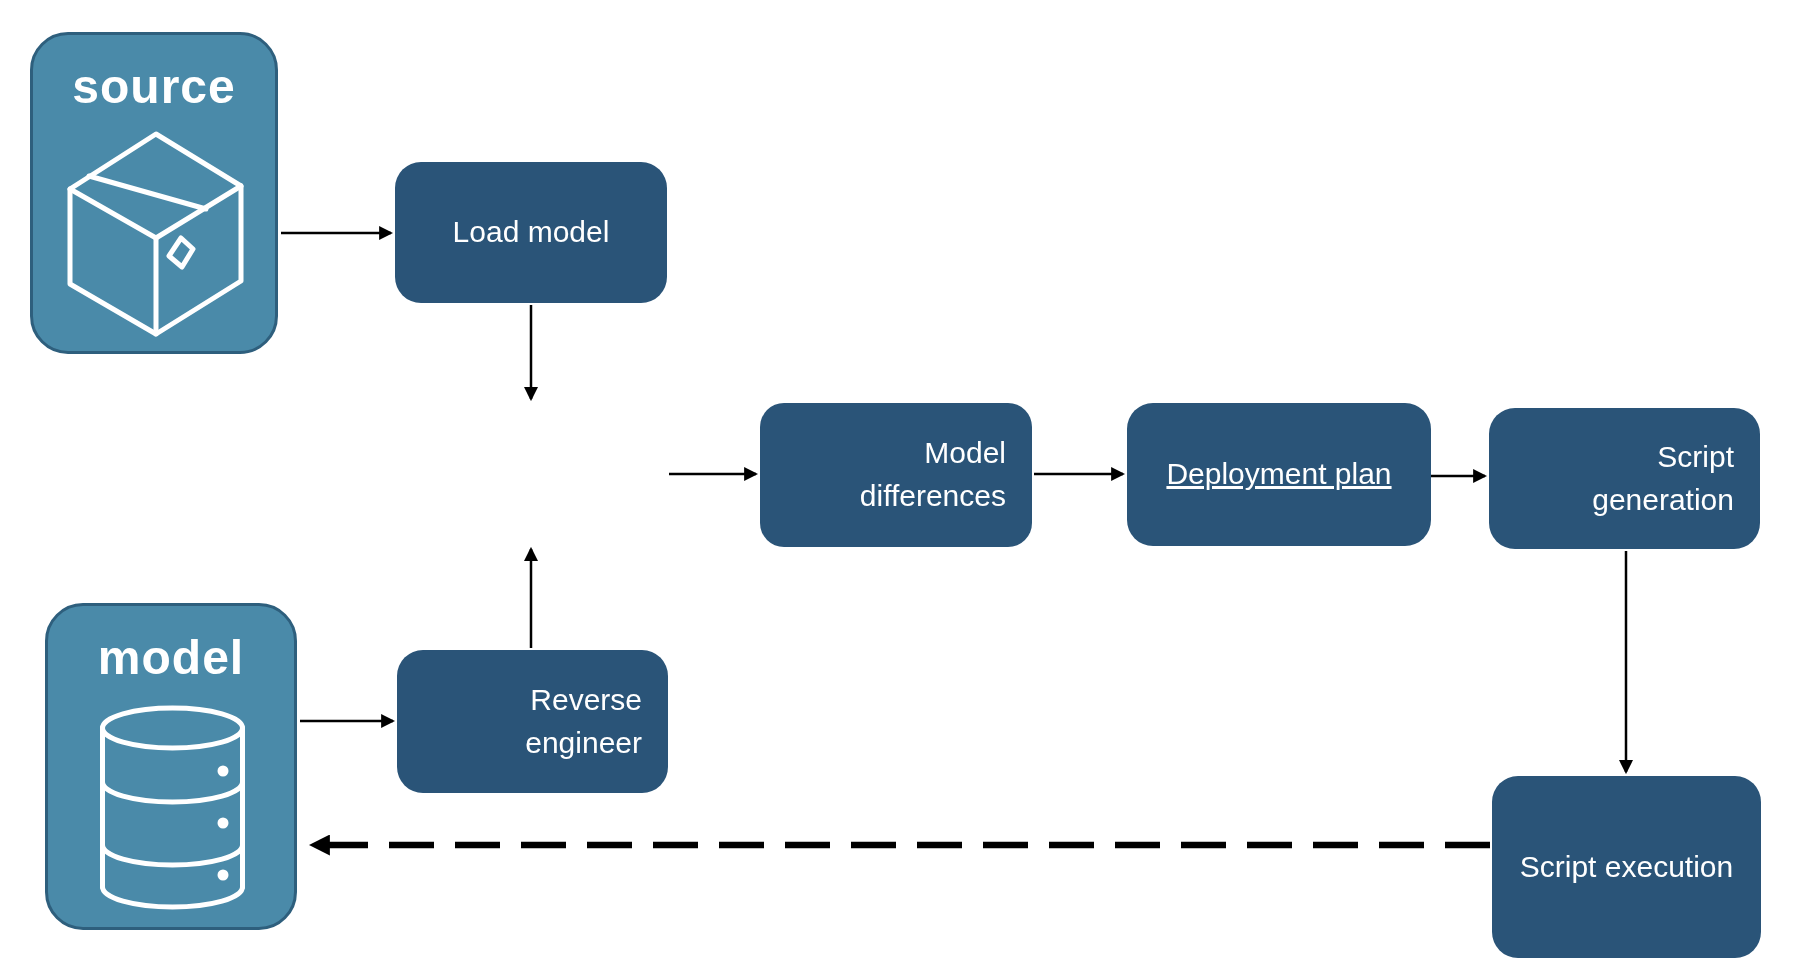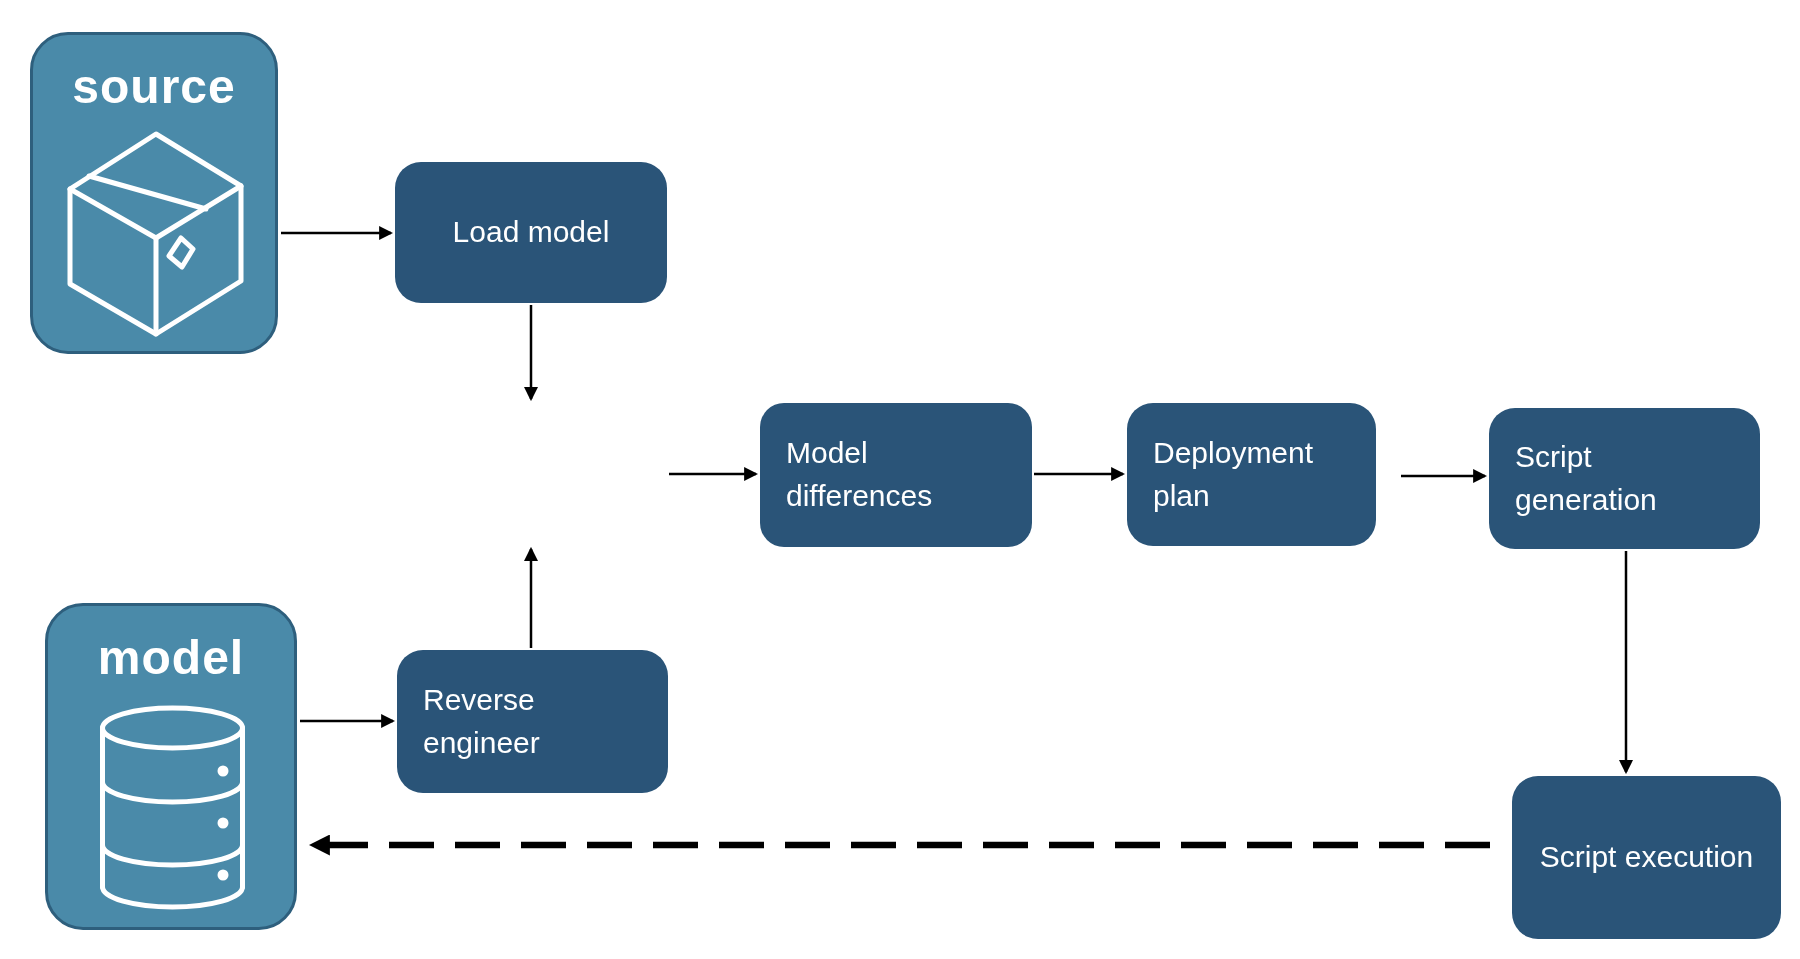--- a/index.html
+++ b/index.html
@@ -5,30 +5,30 @@
   html,body{margin:0;padding:0;background:#ffffff;}
   .canvas{
     position:relative;width:1800px;height:959px;background:#ffffff;
     font-family:"Liberation Sans","DejaVu Sans",sans-serif;overflow:hidden;padding-left:32px;
   }
   .edges{position:absolute;left:0;top:0;width:1800px;height:959px;}
 
   
   .node{
     position:absolute;background:#2a5478;border-radius:26px;
-    display:flex;align-items:center;justify-content:center;text-align:left;
+    display:flex;align-items:center;justify-content:center;text-align:right;
     color:#ffffff;font-size:30px;line-height:1.42;padding:0 26px;box-sizing:border-box;
   }
   .n-load       {left:395px; top:162px; width:272px; height:141px;}
   .n-comparison {left:395px; top:403px; width:272px; height:142px;}
   .n-differences{left:760px; top:403px; width:272px; height:144px;border-radius:24px;}
-  .n-deployment {left:1127px;top:403px; width:249px; height:143px;}
+  .n-deployment {left:1127px;top:403px; width:304px; height:143px;text-decoration:underline;}
   .n-generation {left:1489px;top:408px; width:271px; height:141px;}
   .n-reverse    {left:397px; top:650px; width:271px; height:143px;}
-  .n-execution  {left:1492px;top:776px; width:269px; height:163px;margin-left:20px;}
+  .n-execution  {left:1492px;top:776px; width:269px; height:182px;}
 
   
   .entity{
     position:absolute;background:#4a8aa9;border:3px solid #2e5f7d;border-radius:38px;
     box-sizing:border-box;color:#ffffff;
   }
   .e-source{left:30px;top:32px;width:248px;height:322px;}
   .e-target{left:45px;top:603px;width:252px;height:327px;}
   .entity-label{
     margin-top:24px;text-align:center;font-size:48px;font-weight:bold;letter-spacing:1px;

